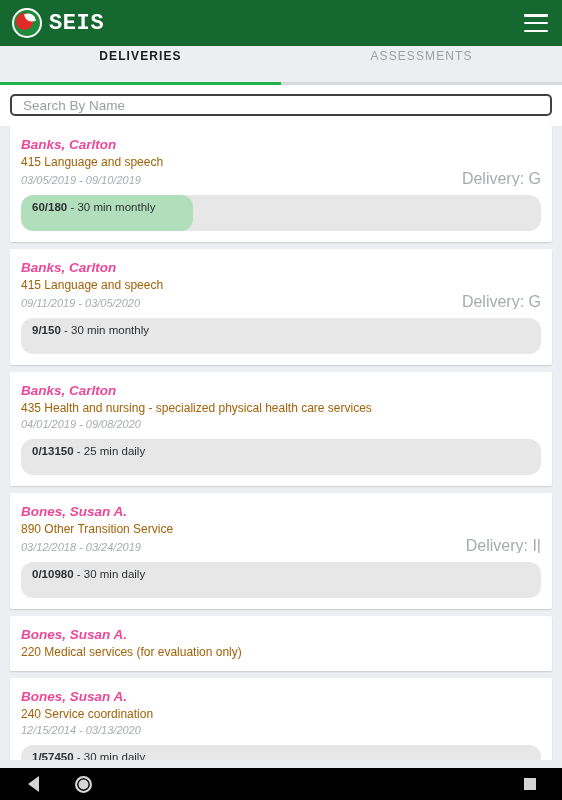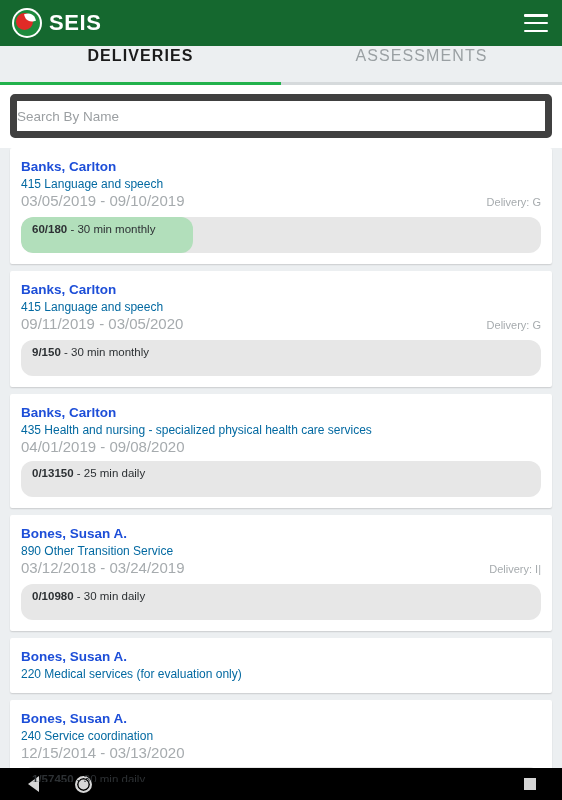--- a/index.html
+++ b/index.html
@@ -31,87 +31,87 @@
     border-radius:50% 50% 50% 50%;
     background:#e02b27;
   }
   .logo-mark .leaf{
     position:absolute; left:13px; top:5px; width:10px; height:9px;
     background:#ffffff;
     border-radius:0 80% 0 80%;
     transform:rotate(-14deg);
   }
   .brand-text{
-    color:#ffffff; font-size:22px; font-weight:bold; letter-spacing:0.6px;
+    color:#ffffff; font-size:22px; font-weight:bold; letter-spacing:0.6px;font-family:Liberation Mono, monospace;
   }
   .hamburger{
     width:24px; height:18px; display:flex; flex-direction:column;
     justify-content:space-between; cursor:pointer;
   }
   .hamburger span{ display:block; height:2.5px; background:#ffffff; border-radius:1px; }
 
   
   .tabs{
     height:39px; background:#eceff1;
     display:flex; position:relative;
   }
   .tab{
     flex:1 1 50%;
     display:flex; align-items:center; justify-content:center;
-    font-size:16px; letter-spacing:1.1px;
+    font-size:12px; letter-spacing:1.1px;
     color:#9aa0a3; cursor:pointer; user-select:none;
     padding-bottom:20px;
   }
   .tab.active{ color:#1b1b1b; font-weight:600; }
   .tab-underline{
     position:absolute; left:0; bottom:0; height:3px; width:50%;
     background:#22b24c;
   }
   .tab-track{
     position:absolute; left:0; bottom:0; height:3px; width:100%;
     background:#d6dadc;
   }
 
   
   .search-wrap{ background:#ffffff; padding:9px 10px 10px 10px; }
   .search-input{
-    width:100%; height:44px; border:7px solid #404040; border-radius:5px;
-    padding:0 0; font-size:13.5px; color:#34393c;
+    width:100%; height:22px; border:2px solid #404040; border-radius:5px;
+    padding:0 11px; font-size:13.5px; color:#34393c;
     font-family:"Liberation Sans", sans-serif; background:#ffffff;
     outline:none;
   }
   .search-input::placeholder{ color:#9b9fa2; }
 
   
   .list{
     height:calc(800px - 46px - 39px - 49px - 32px);
     overflow:hidden;
     padding:0 10px;
     background:#eceff1;
   }
   .card{
     background:#ffffff;
     border-radius:2px;
     padding:10px 11px 11px 11px;
     margin-bottom:7px;
     box-shadow:0 1px 1.5px rgba(0,0,0,0.14);
   }
   .card-name{
-    font-size:13.5px; color:#1d4ed8; font-weight:600; line-height:17px;
+    font-size:13.5px; color:#ec4899; font-weight:600; line-height:17px;font-style:italic;
   }
   .card-service{
-    font-size:12px; color:#0369a1; line-height:16px; margin-top:1px;
+    font-size:12px; color:#a16207; line-height:16px; margin-top:1px;
   }
   .card-metarow{
     display:flex; justify-content:space-between; align-items:baseline;
     margin-top:1px;
   }
-  .card-dates{ font-size:15px; color:#a6abae; line-height:15px; }
+  .card-dates{ font-size:11px; color:#a6abae; line-height:15px;font-style:italic; }
   .card-delivery{
-    font-size:11px; color:#a6abae; line-height:15px;
+    font-size:16px; color:#a6abae; line-height:15px;
     white-space:nowrap; overflow:hidden;
   }
   .bar{
     position:relative; height:36px; margin-top:7px;
     background:#e7e7e7; border-radius:12px; overflow:hidden;
   }
   .bar-fill{
     position:absolute; left:0; top:0; bottom:0;
     border-radius:12px;
   }

